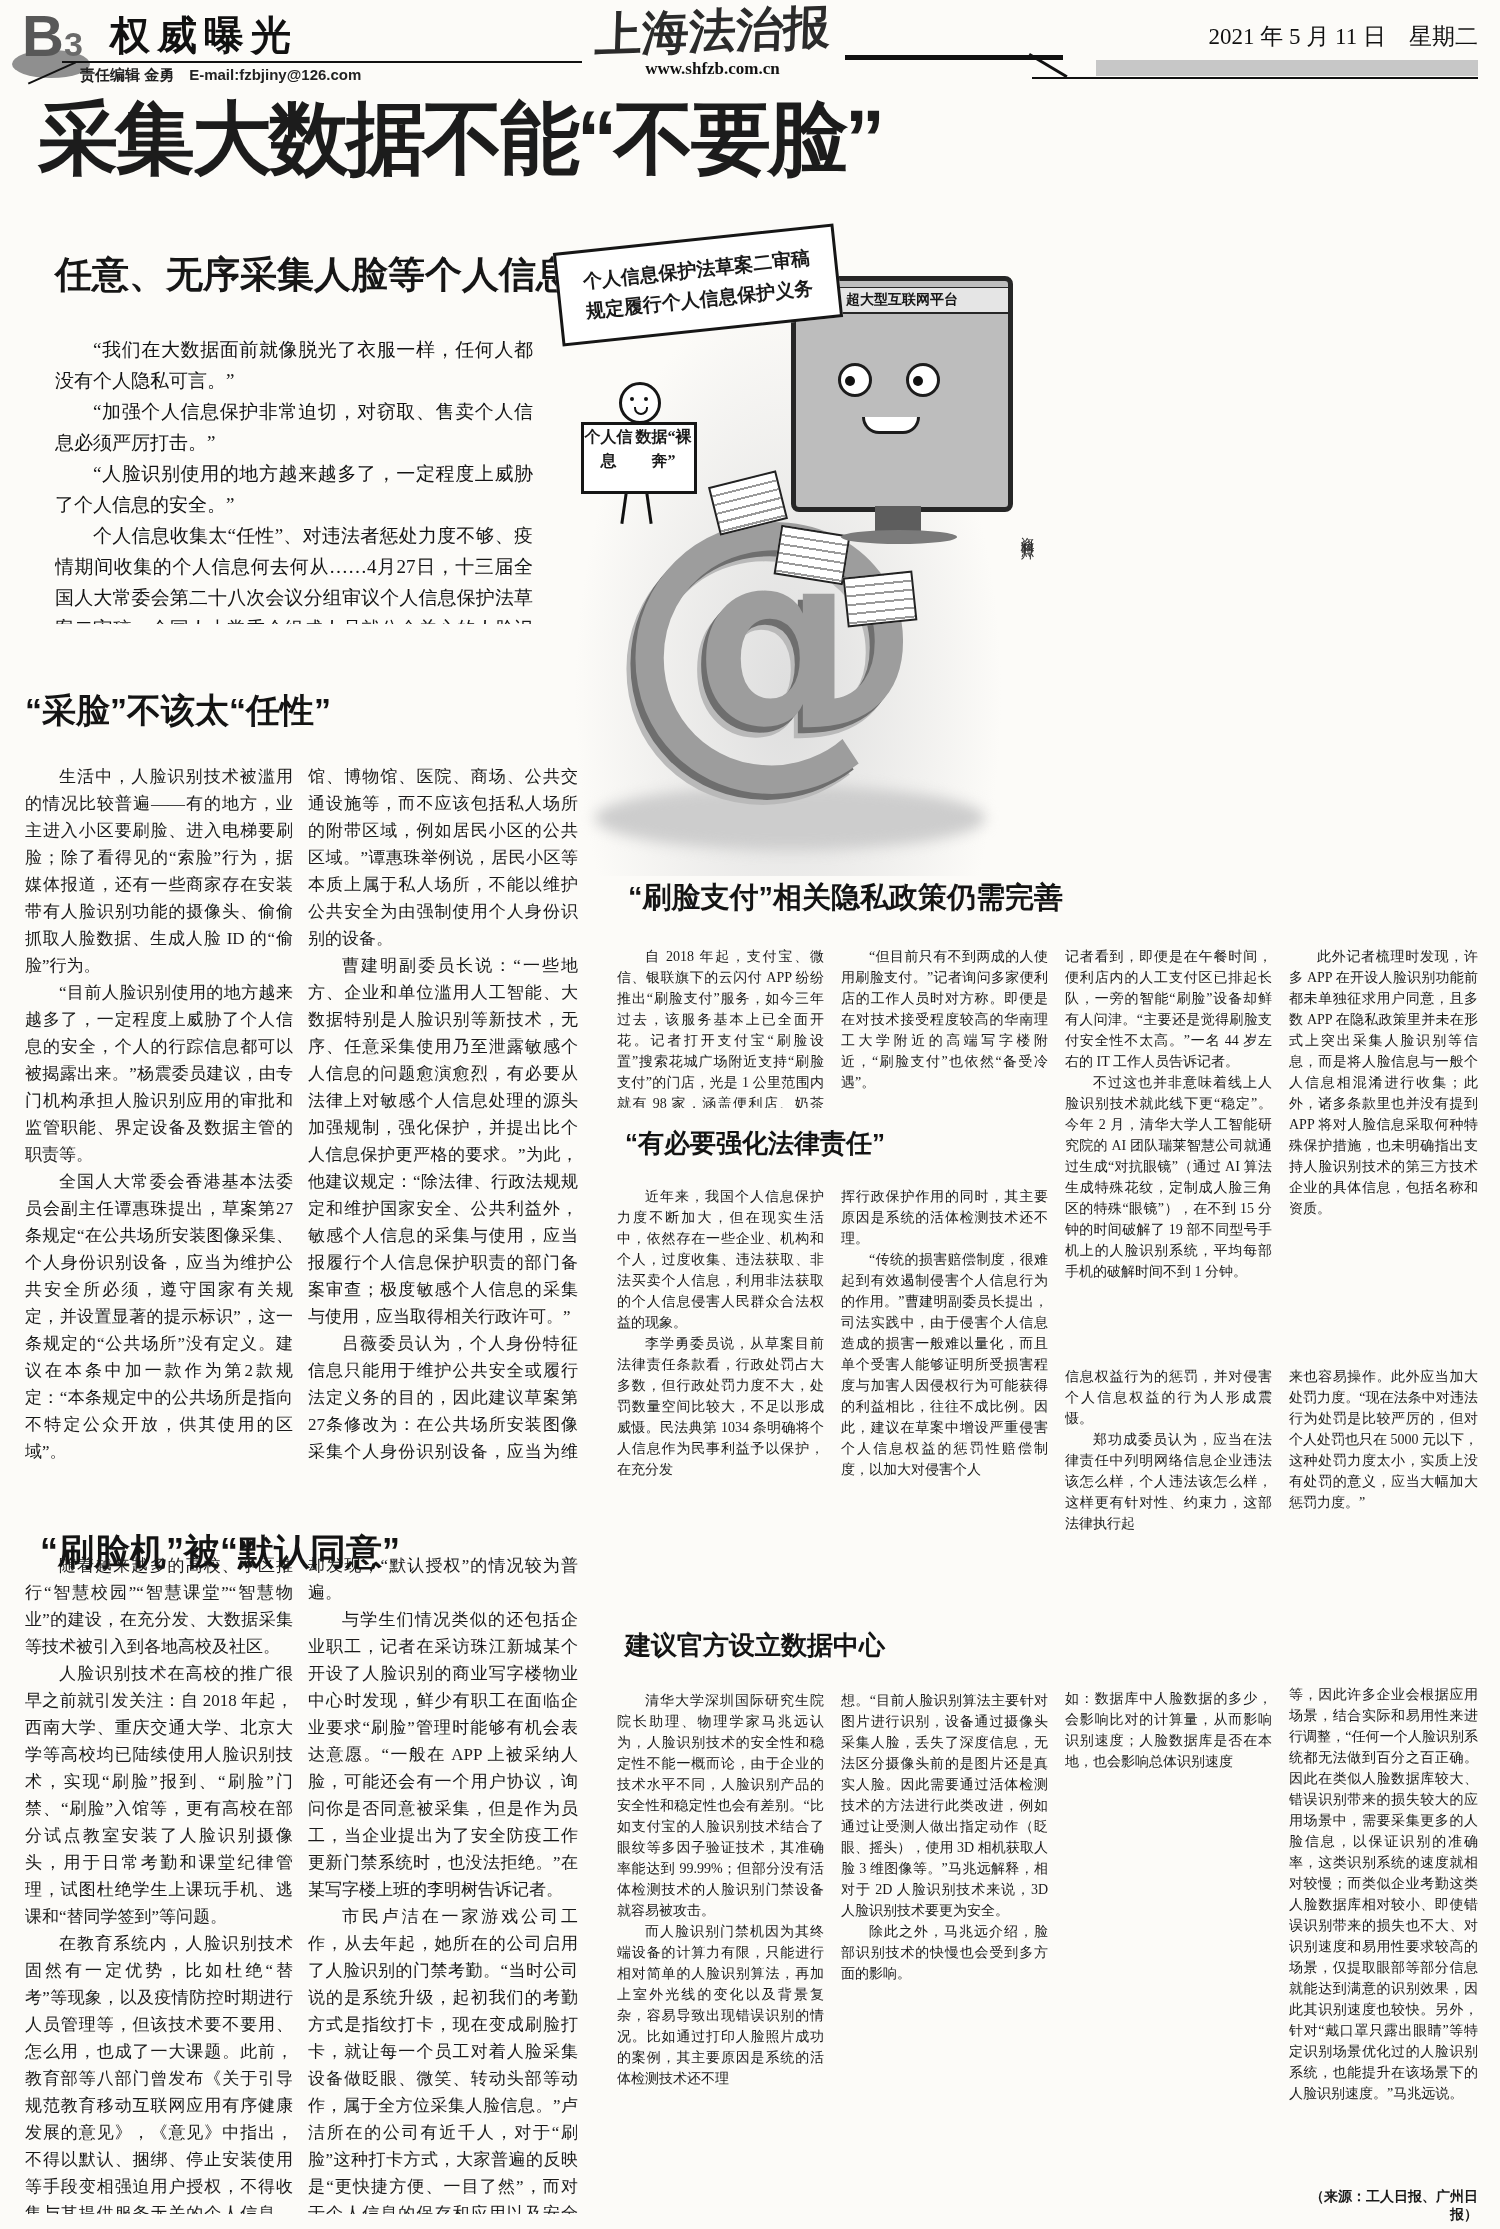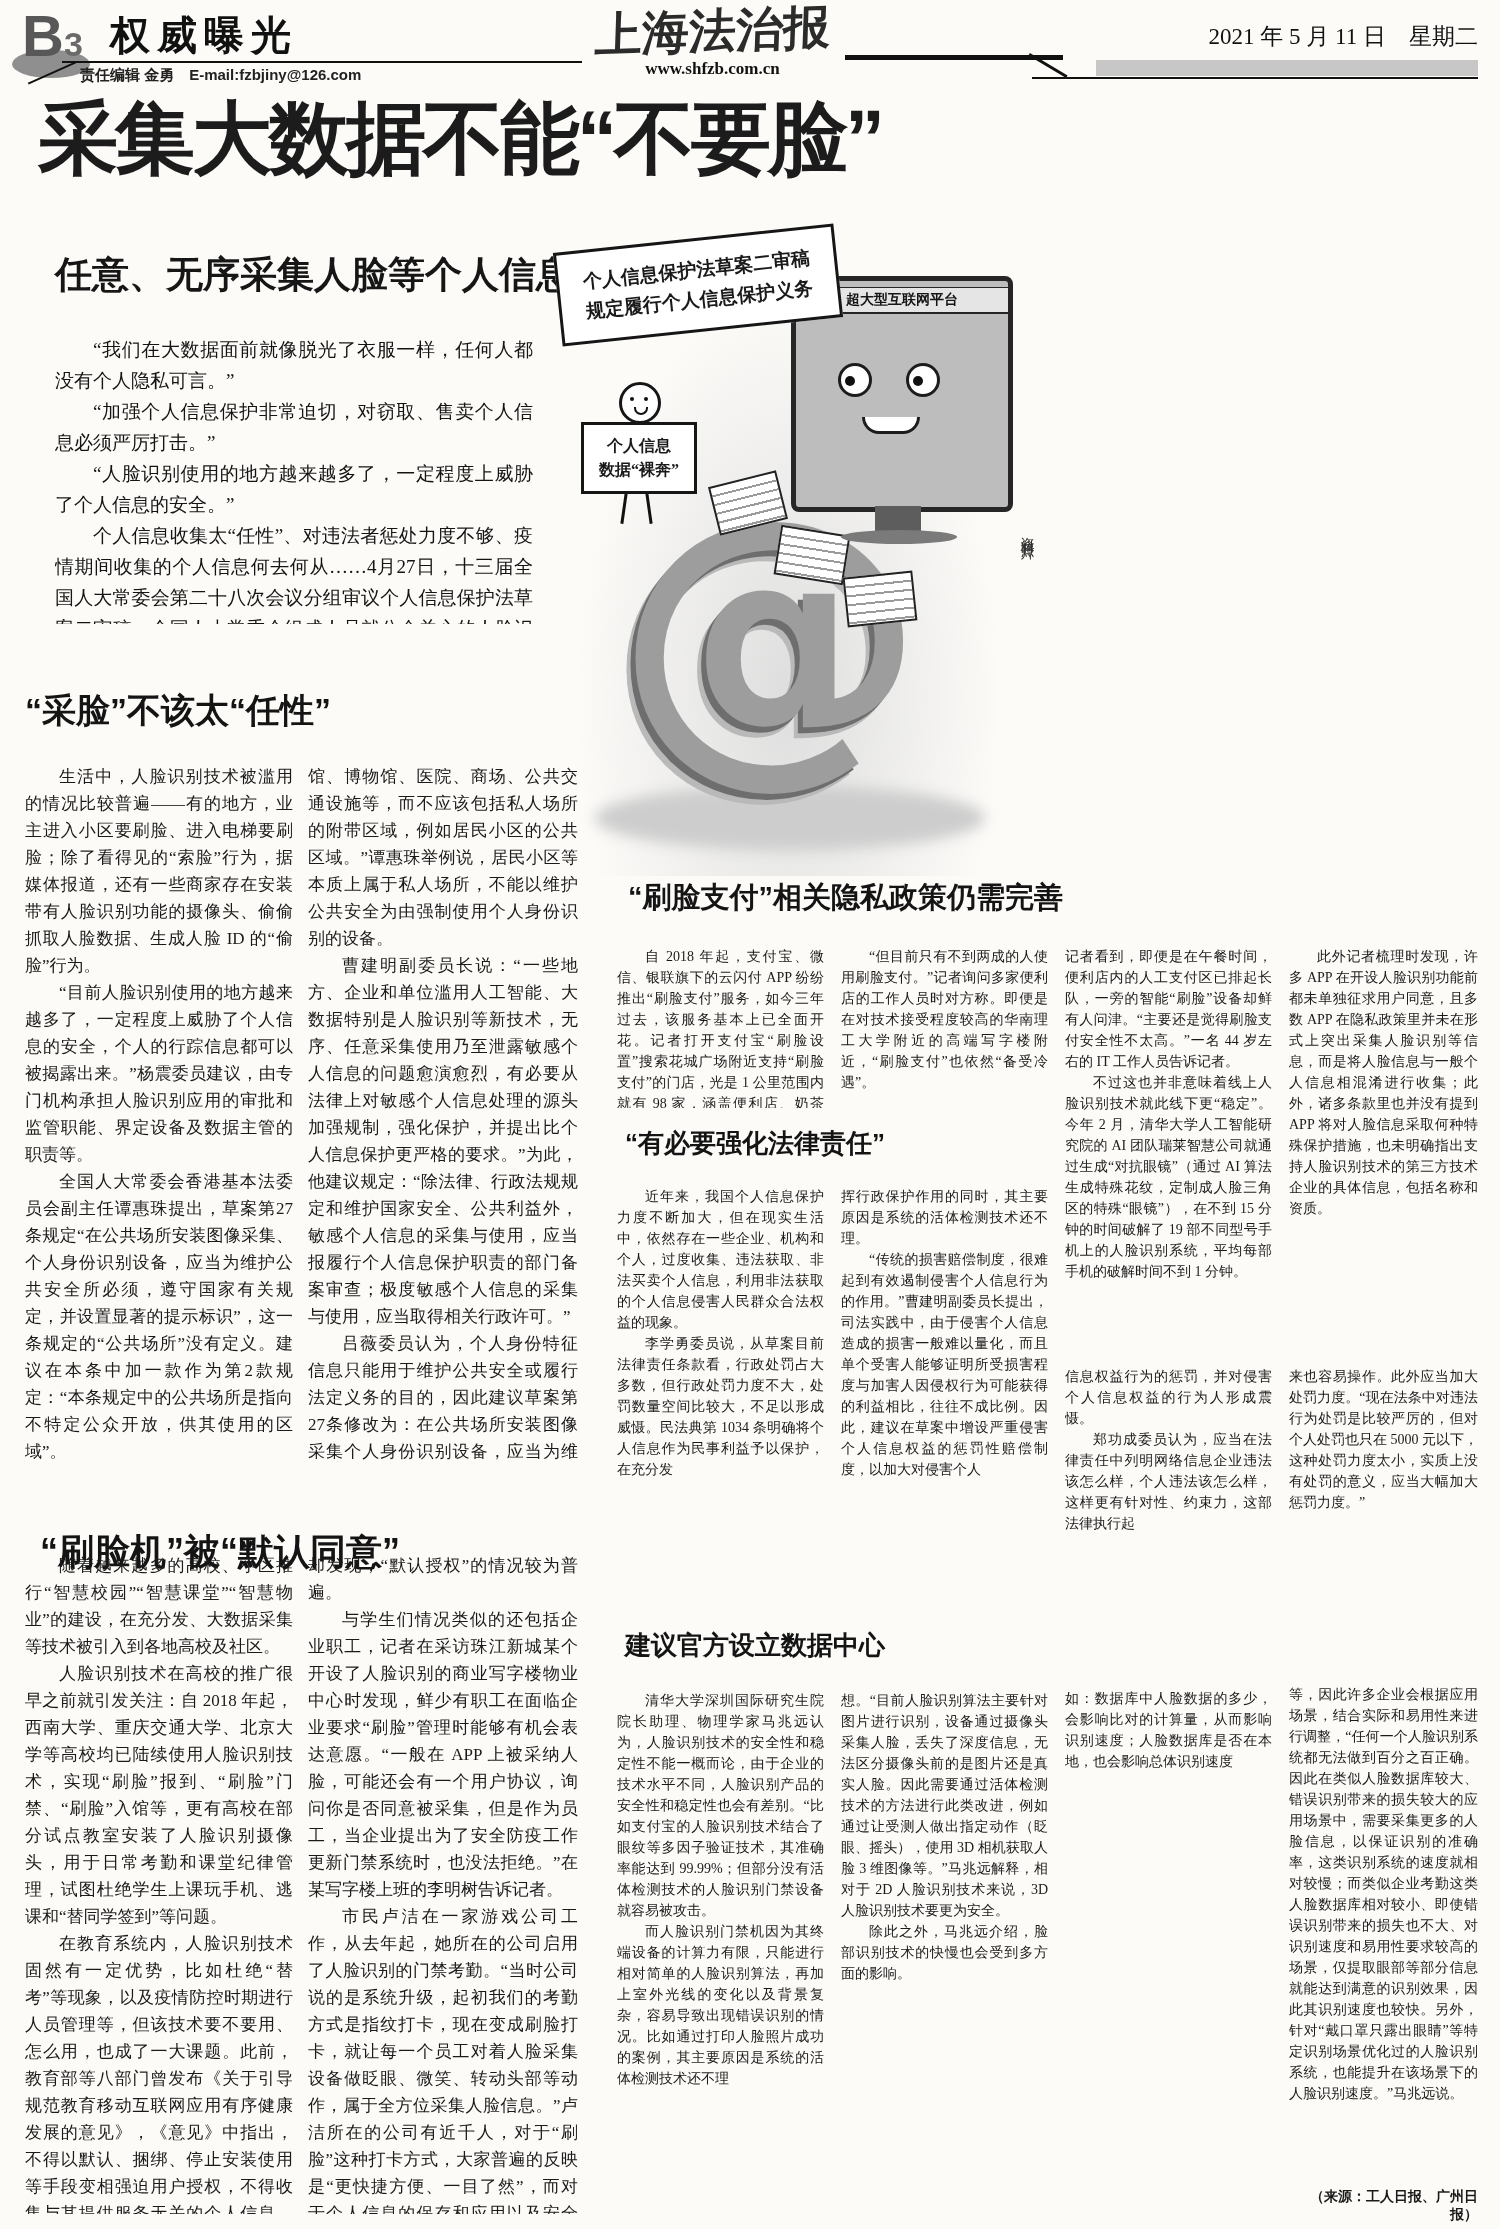--- a/index.html
+++ b/index.html
@@ -45,21 +45,21 @@
   .pupil{position:absolute;left:4px;top:10px;width:10px;height:10px;background:#111;border-radius:50%;}
   .mon-stand{left:330px;top:276px;width:46px;height:26px;background:#5d5d5d;}
   .mon-base{left:296px;top:300px;width:116px;height:14px;background:#7a7a7a;border-radius:50%;}
   .sign{left:12px;top:8px;width:276px;height:88px;background:#fff;border:3px solid #161616;
         transform:rotate(-6deg);display:flex;flex-direction:column;justify-content:center;text-align:center;}
   .sign div{font-size:19px;font-weight:800;line-height:1.6;}
   .fig-head{left:74px;top:152px;width:36px;height:36px;background:#fff;border:3px solid #161616;border-radius:50%;}
   .fig-eye{position:absolute;width:4px;height:4px;background:#111;border-radius:50%;top:12px;}
   .fig-mouth{position:absolute;left:12px;top:22px;width:10px;height:6px;border:2px solid #111;border-top:none;border-radius:0 0 8px 8px;}
   .fig-sign{left:36px;top:192px;width:110px;height:66px;background:#fff;border:3px solid #161616;
-            display:flex;flex-direction:column;justify-content:center;text-align:center;}
+            display:flex;flex-direction:row;justify-content:center;text-align:center;}
   .fig-sign div{font-size:16px;font-weight:800;line-height:1.5;}
   .leg{width:3px;height:38px;background:#111;}
   .vcaption{left:1018px;top:526px;writing-mode:vertical-rl;font-size:14px;letter-spacing:3px;color:#2e2e2e;}
   .source{font-size:14px;font-weight:bold;text-align:right;}
 </style>
 </head>
 <body>
 
 <div class="page">
 

